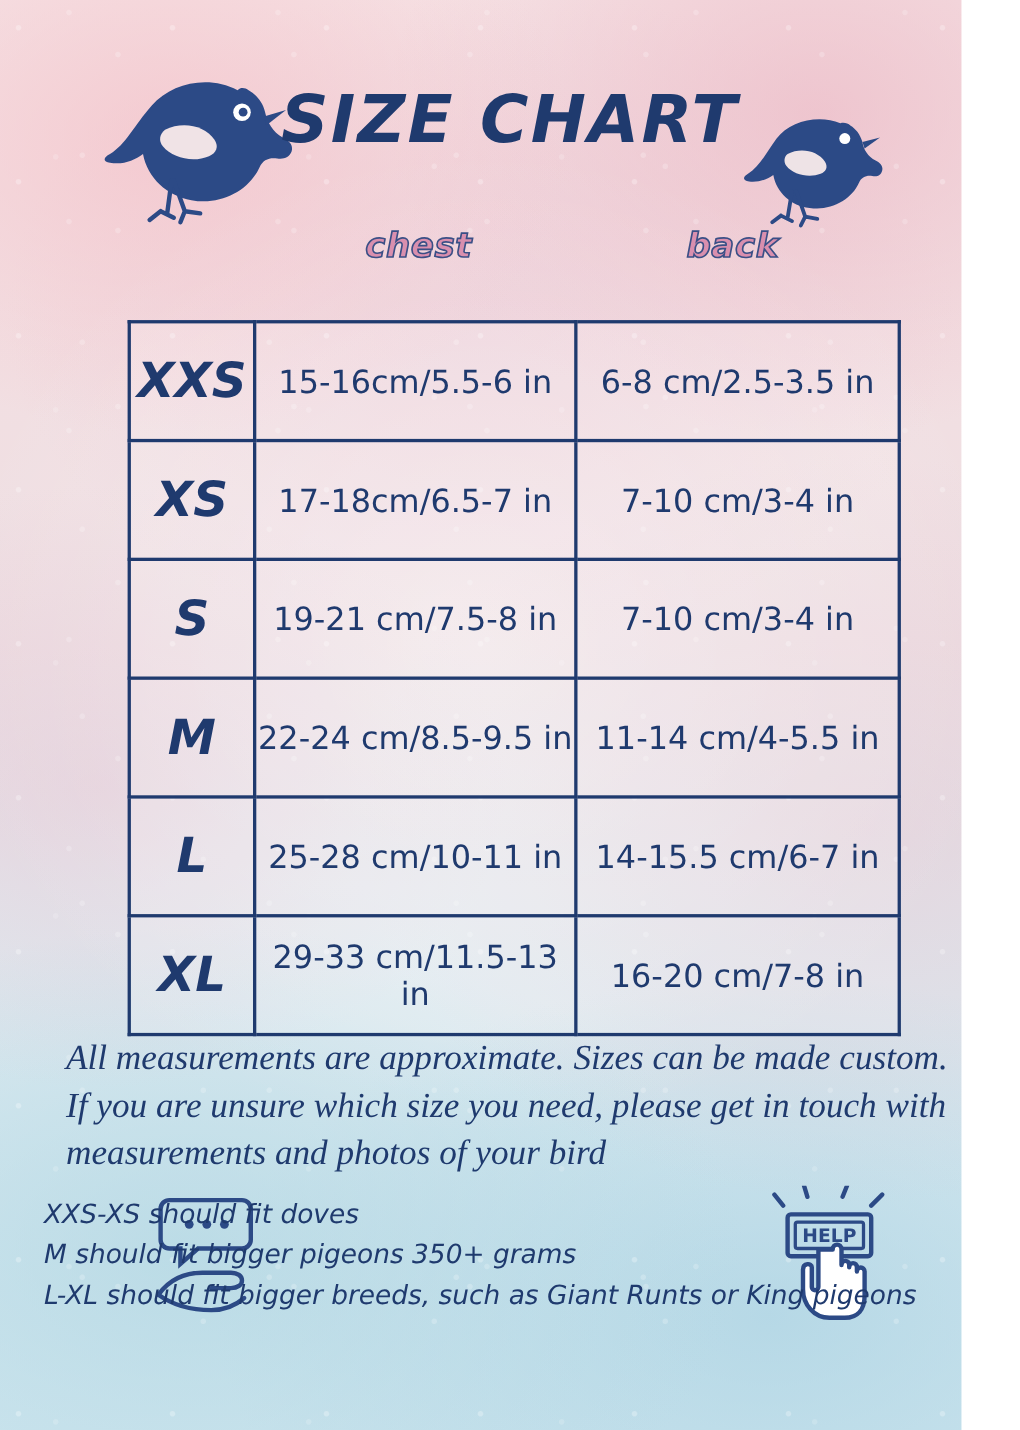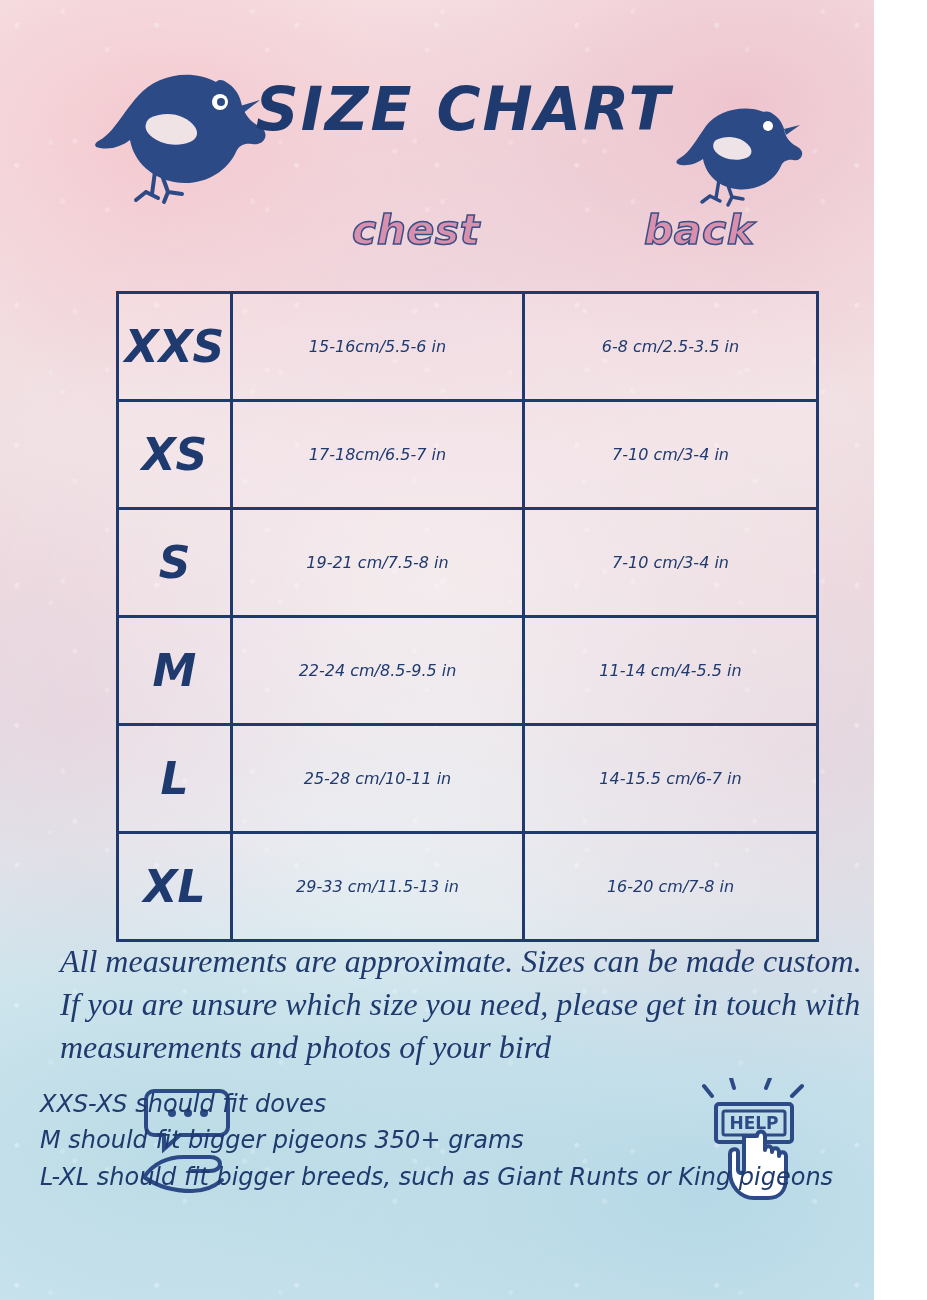--- a/index.html
+++ b/index.html
@@ -85,27 +85,26 @@
   #col-labels {
     position: absolute;
     top: 206px;
     left: 116px;
     width: 700px;
     height: 52px;
   }
   .col-label {
     position: absolute;
     font-family: "DejaVu Sans", sans-serif;
-    font-size: 41px;
+    font-size: 31px;
     font-weight: 700;
     font-style: italic;
     color: #d98fae;
     -webkit-text-stroke: 1.5px #3a4f86;
     letter-spacing: 0.5px;
-    margin-left: 20px;
   }
   #label-chest { left: 216px; top: 0; }
   #label-back  { left: 508px; top: 0; }
 
   
   #table {
     position: absolute;
     left: 116px;
     top: 291px;
     width: 700px;
@@ -126,22 +125,21 @@
   .size-cell {
     font-family: "DejaVu Sans", sans-serif;
     font-size: 44px;
     font-weight: 700;
     font-style: italic;
     color: #1f3a6e;
     letter-spacing: 0px;
   }
   .meas-cell {
     font-family: "DejaVu Sans", sans-serif;
-    font-size: 16px;
-    font-style: italic;
+    font-size: 29px;
     font-weight: 400;
     color: #1f3a6e;
   }
 
   
   #notes {
     position: absolute;
     top: 940px;
     left: 60px;
     width: 807px;

